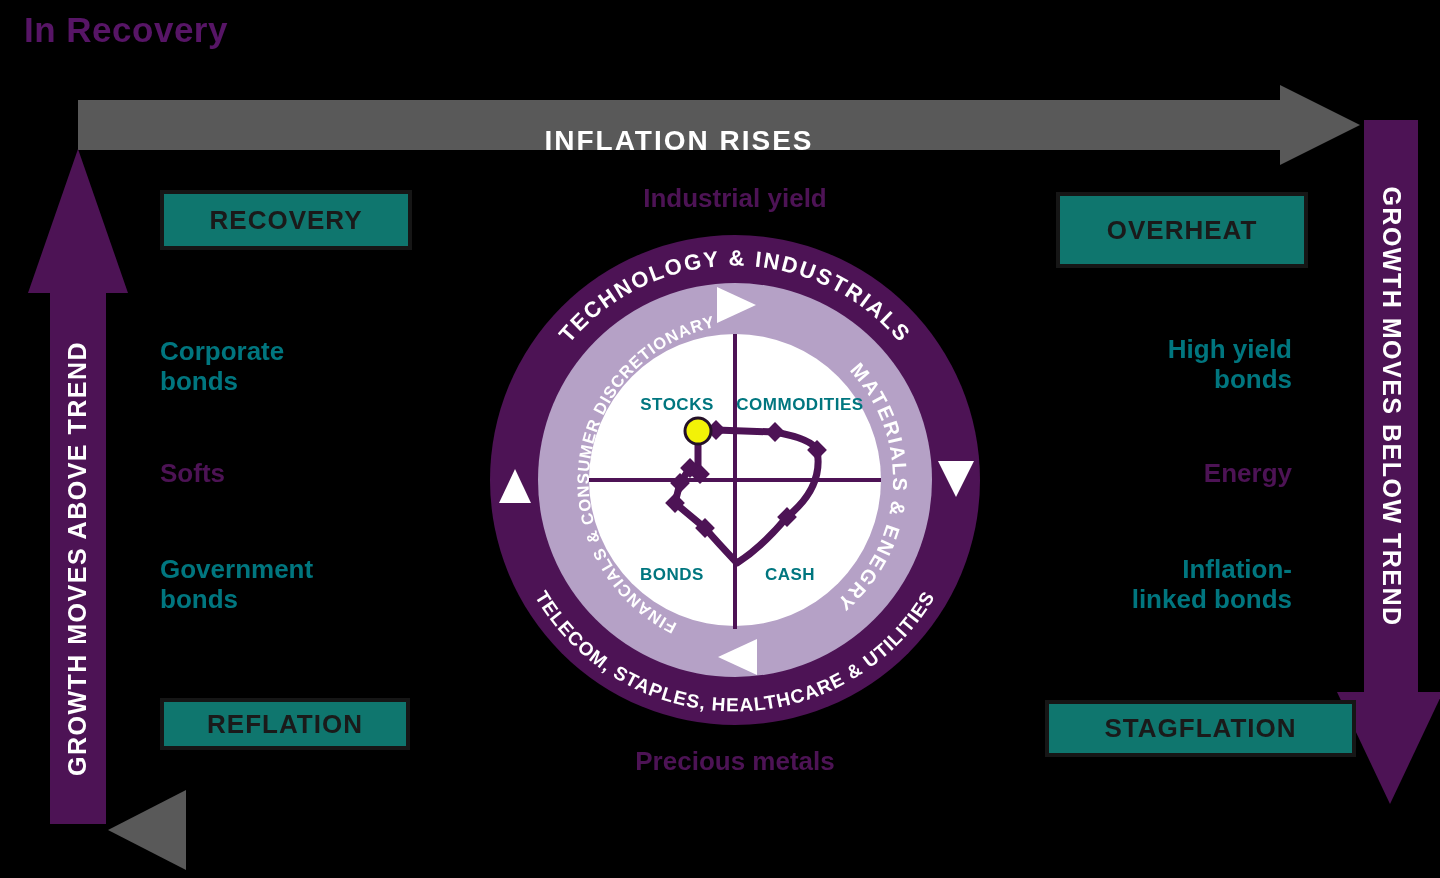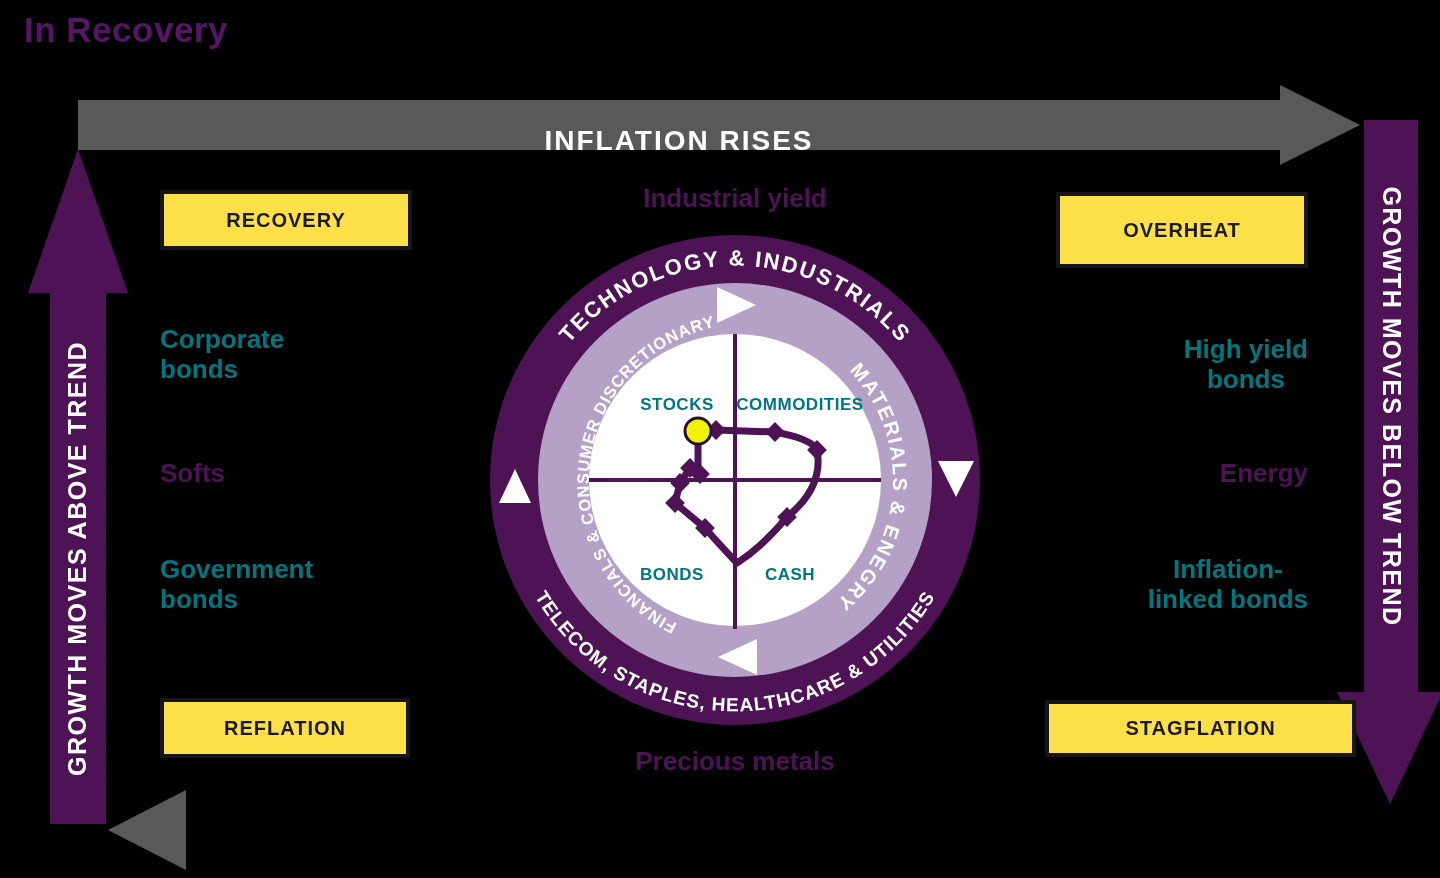--- a/index.html
+++ b/index.html
@@ -30,36 +30,36 @@
   #left-arrow-body .v-arrow-label  { transform:rotate(-90deg); }
   #left-arrow-head  { left:28px; top:149px; width:0; height:0;
                       border-bottom:144px solid #4d1355; border-left:50px solid transparent; border-right:50px solid transparent; }
   #right-arrow-body { left:1364px; top:120px; width:54px; height:572px; }
   #right-arrow-body .v-arrow-label { transform:rotate(90deg); }
   #right-arrow-head { left:1337px; top:692px; width:0; height:0;
                       border-top:112px solid #4d1355; border-left:53px solid transparent; border-right:53px solid transparent; }
 
   
   .phase-box {
-    background:#fde047; border:4px solid #161616; color:#1a1a1a;
+    background:#0f766e; border:4px solid #161616; color:#1a1a1a;
     display:flex; align-items:center; justify-content:center;
-    font-size:20px; font-weight:800; letter-spacing:1px;
+    font-size:26px; font-weight:800; letter-spacing:1px;
   }
   #box-recovery    { left:160px;  top:190px; width:252px; height:60px; }
   #box-overheat    { left:1056px; top:192px; width:252px; height:76px; }
-  #box-reflation   { left:160px;  top:698px; width:250px; height:60px; }
+  #box-reflation   { left:160px;  top:698px; width:250px; height:52px; }
   #box-stagflation { left:1045px; top:700px; width:311px; height:57px; }
 
   
   .asset { font-size:26px; font-weight:700; line-height:1.16; white-space:pre-line; }
   .teal   { color:#00767f; }
   .purple { color:#4d1355; }
   .left-col  { left:160px; text-align:left; }
-  .right-col { right:132px; text-align:center; }
-  #asset-corporate  { top:324px; }
+  .right-col { right:148px; text-align:right; }
+  #asset-corporate  { top:336px; }
   #asset-softs      { top:458px; }
   #asset-government { top:554px; }
   #asset-highyield  { top:334px; }
   #asset-energy     { top:458px; }
   #asset-linkers    { top:554px; }
   .metals { left:485px; width:500px; text-align:center; font-size:26px; font-weight:800; color:#4d1355; }
   #label-industrial-metals { top:183px; }
   #label-precious-metals   { top:746px; }
 
   

